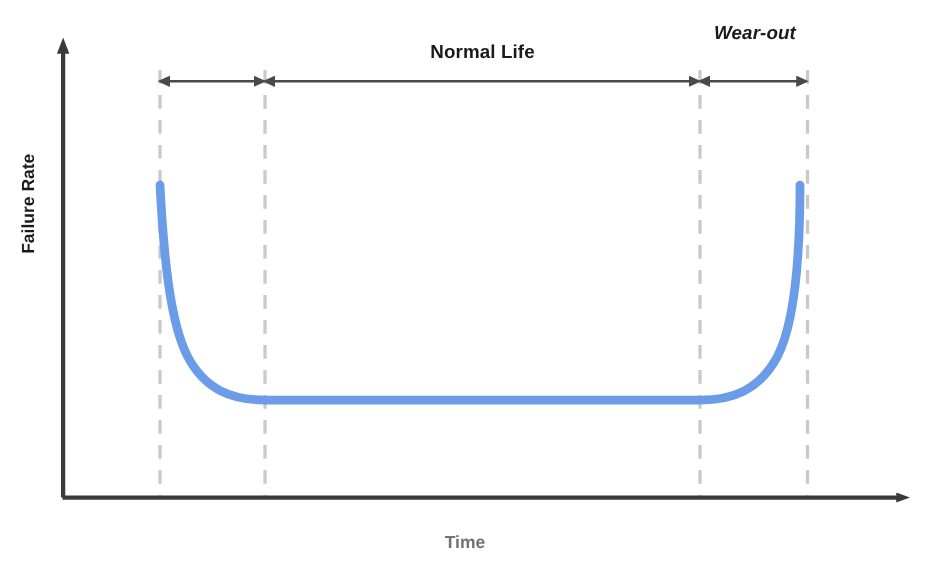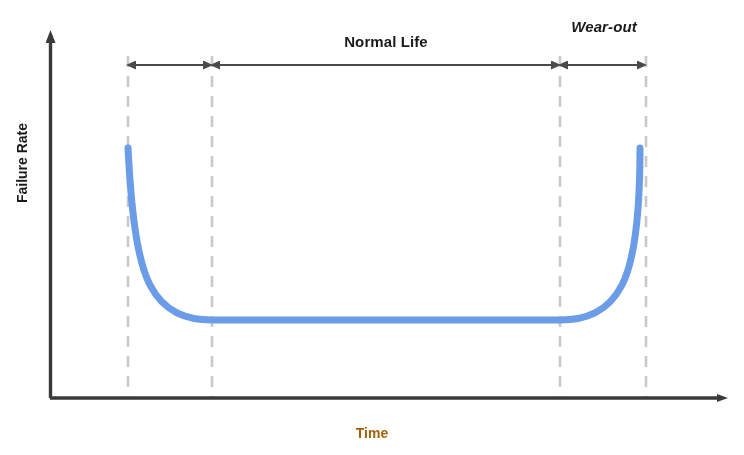--- a/index.html
+++ b/index.html
@@ -51,21 +51,21 @@
     margin-left: -53px;
   }
   #xlabel {
     position: absolute;
     left: 0;
     top: 425px;
     width: 744px;
     text-align: center;
     font-size: 14px;
     font-weight: bold;
-    color: #a16207;
+    color: #737373;
   }
 </style>
 </head>
 <body>
 
 <div id="figure">
 
   <svg class="layer" viewBox="0 0 744 455" xmlns="http://www.w3.org/2000/svg">
 
     <defs>

